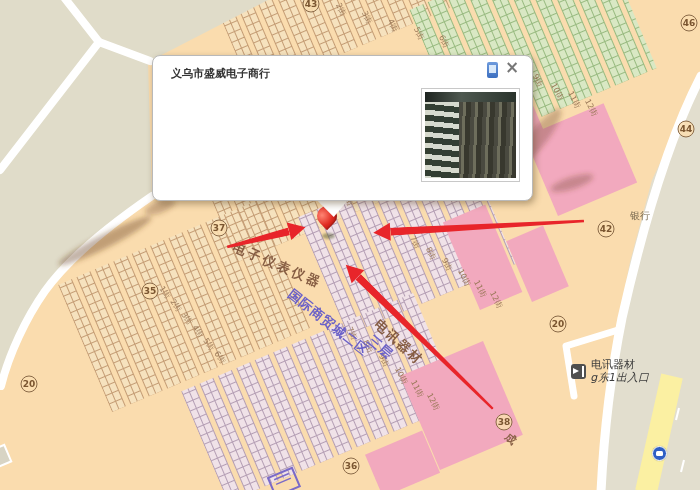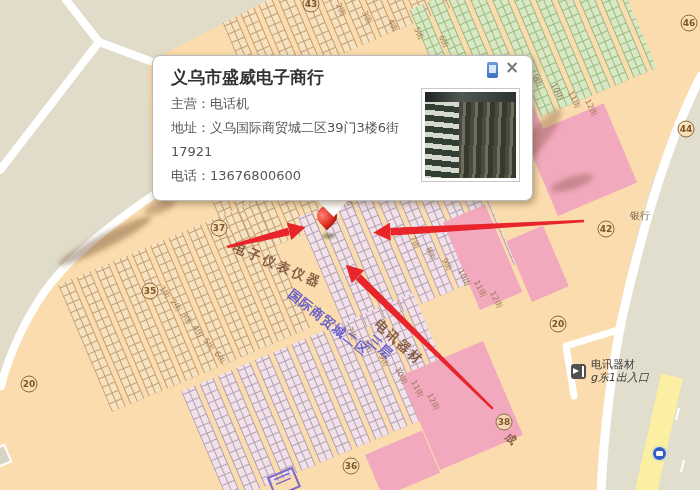--- a/index.html
+++ b/index.html
@@ -29,21 +29,21 @@
        background:radial-gradient(circle at 35% 30%,#FF8573,#E02A20 55%,#A81410);
        box-shadow:inset -1px -1px 2px rgba(0,0,0,.25);}
   .pin-shadow{position:absolute;left:322px;top:233px;width:13px;height:6px;z-index:4;
        background:rgba(70,80,30,.45);border-radius:50%;filter:blur(1px);}
   
   .tail{position:absolute;left:314px;top:200px;width:34px;height:17px;background:#fff;z-index:7;
         clip-path:polygon(8% 0,100% 0,58% 100%);filter:drop-shadow(2px 2px 2px rgba(90,70,40,.35));}
   .popup{position:absolute;left:152px;top:55px;width:381px;height:146px;background:#fff;
         border:1px solid #B9B9B9;border-radius:8px;z-index:8;
         box-shadow:2px 3px 7px rgba(90,70,40,.45);}
-  .popup .title{position:absolute;left:18px;top:10px;font-size:17px;font-weight:bold;color:#333;}
+  .popup .title{position:absolute;left:18px;top:10px;font-size:11px;font-weight:bold;color:#333;}
   .popup .lines{position:absolute;left:18px;top:36px;width:246px;font-size:13px;color:#555;line-height:24px;}
   .popup .phone-ic{position:absolute;left:334px;top:6px;width:11px;height:16px;border-radius:2px;
         background:linear-gradient(#6E9BDD,#3C6FC0);cursor:pointer;}
   .popup .phone-ic i{position:absolute;left:2px;top:3px;width:7px;height:8px;background:#D9E9FA;display:block;}
   .popup .close{position:absolute;left:352px;top:1px;font-size:17px;font-weight:bold;color:#777;
         cursor:pointer;line-height:20px;}
   .photo{position:absolute;left:268px;top:32px;width:99px;height:94px;background:#fff;
         border:1px solid #C8C8C8;padding:3px;}
   .photo .img{position:relative;width:100%;height:100%;background:#39443A;overflow:hidden;}
   .photo .ceiling{position:absolute;left:0;top:0;width:100%;height:16%;
@@ -245,25 +245,20 @@
     <div class="shaft" style="width:189px;"></div>
       <div class="head" style="left:189px;"></div>
   </div>
 
   <div class="pin-shadow"></div>
   <div class="pin"></div>
 
   <div class="tail"></div>
   <div class="popup">
     <div class="title">义乌市盛威电子商行</div>
-    <div class="lines">
-      <div>主营：电话机</div>
-      <div>地址：义乌国际商贸城二区39门3楼6街17921</div>
-      <div>电话：13676800600</div>
-    </div>
     <div class="phone-ic">
         <i></i>
       </div>
     <div class="close">×</div>
     <div class="photo">
       <div class="img">
         <div class="ceiling"></div>
           <div class="shelf"></div>
           <div class="goods"></div>
       </div>

